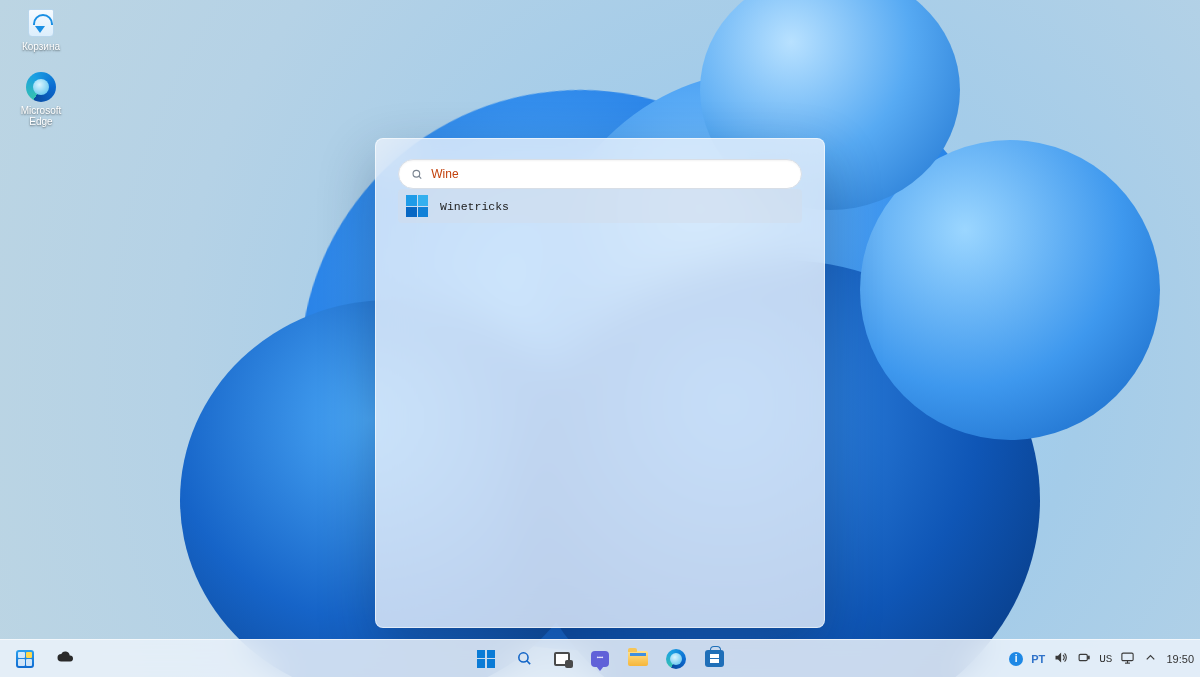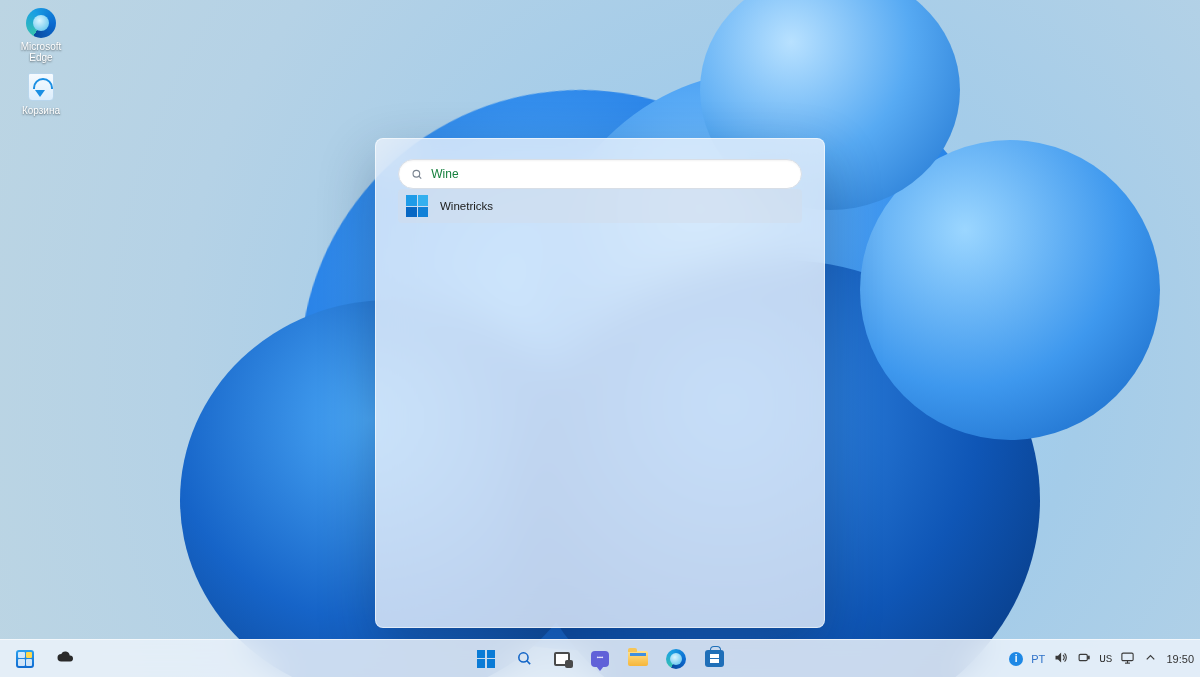--- a/index.html
+++ b/index.html
@@ -64,28 +64,29 @@
     box-shadow: 0 22px 55px rgba(10,30,60,.30);
     padding: 20px 22px 16px;
   }
   .search-box {
     width: 100%; height: 30px; background:#ffffff; border:1px solid #d8dee6;
     border-radius: 15px; display:flex; align-items:center; padding: 0 12px;
     box-shadow: 0 1px 2px rgba(0,0,0,.05) inset;
   }
   .search-box svg { width:13px; height:13px; color:#7a8490; }
   .search-box input {
-    border:none; outline:none; background:transparent; font-size:12px; color:#15803d;
+    border:none; outline:none; background:transparent; font-size:12px; color:#c2410c;
     margin-left: 8px; width: 100%;
   }
   .section-label { font-size:11.5px; font-weight:600; color:#2e2e2e; margin: 14px 4px 6px; }
   .result-row {
     display:flex; align-items:center; height:34px; border-radius:4px;
     background: rgba(210,220,232,.45); padding: 0 8px; gap:12px;
     cursor:pointer;
+    font-family:Liberation Mono, monospace;
   }
   .app-glyph {
     width:22px; height:22px; display:grid; grid-template-columns:1fr 1fr; grid-template-rows:1fr 1fr; gap:1px;
   }
   .app-glyph span { background:#0a7bd6; }
   .app-glyph .tl{ background:#1e9be8;} .app-glyph .tr{ background:#34b0ef;}
   .app-glyph .bl{ background:#0767c4;} .app-glyph .br{ background:#1081d8;}
   .app-label { font-size:11.5px; color:#202020; }
 
   
@@ -128,48 +129,48 @@
   .store-ic .flag span{ background:#fff; }
 
   .widget-ic { width:18px; height:18px; border-radius:3px; background:linear-gradient(#2aa0ef,#0e6ad0); display:grid; grid-template-columns:1fr 1fr; gap:1px; padding:2px;}
   .widget-ic span{ background:rgba(255,255,255,.8); border-radius:1px; }
   .widget-ic span:nth-child(2){ background:#ffd94d; }
 
   .cloud-ic svg { width:18px; height:18px; color:#2a2a2a; }
 
   .sys-ic svg { width:15px; height:15px; color:#3a3a3a; }
   .sys-txt { font-size:11px; color:#333; cursor:pointer; }
-  .lang-pt { color:#2f72c9; font-weight:400; }
+  .lang-pt { color:#2f72c9; font-weight:700; }
   .info-dot { width:14px; height:14px; border-radius:50%; background:#1e88e5; color:#fff; font-size:10px; font-weight:700; display:flex; align-items:center; justify-content:center; }
 </style>
 </head>
 <body>
 
 <div class="desktop">
 
   <div class="petal p1"></div>
   <div class="petal p2"></div>
   <div class="petal p3"></div>
   <div class="petal p4"></div>
   <div class="petal p5"></div>
   <div class="petal p6"></div>
 
   <div class="desktop-icons">
     <div class="dicon">
       <div class="ic">
+          <div class="bin"></div>
+        </div>
+      <div>Корзина</div>
+    </div>
+    <div class="dicon">
+      <div class="ic">
           <div class="edge-circ"></div>
         </div>
       <div style="white-space:pre-line;">Microsoft
 Edge</div>
-    </div>
-    <div class="dicon">
-      <div class="ic">
-          <div class="bin"></div>
-        </div>
-      <div>Корзина</div>
     </div>
   </div>
 
   <div class="start-panel">
     <div class="search-box">
       <svg viewBox="0 0 24 24" fill="none" stroke="currentColor" stroke-width="2.2">
           <circle cx="10.5" cy="10.5" r="6.5"></circle>
           <line x1="20" y1="20" x2="15.2" y2="15.2"></line>
         </svg>
       <input type="text" value="Wine" placeholder="" style="">

